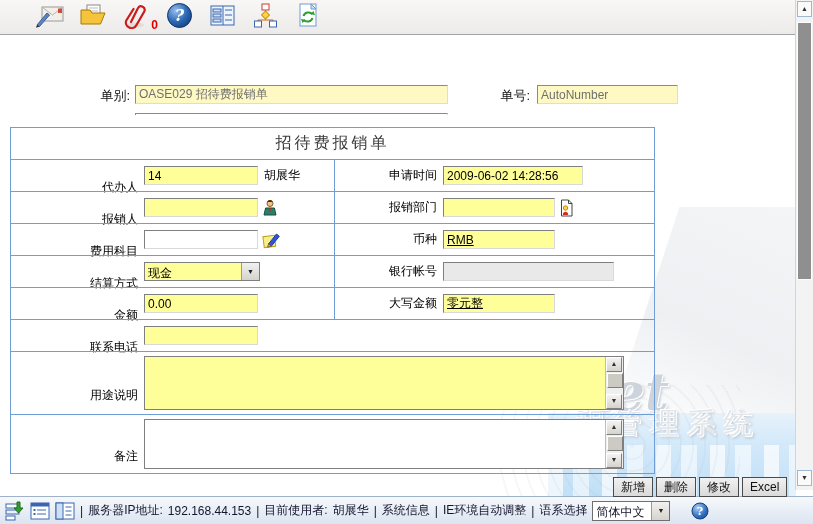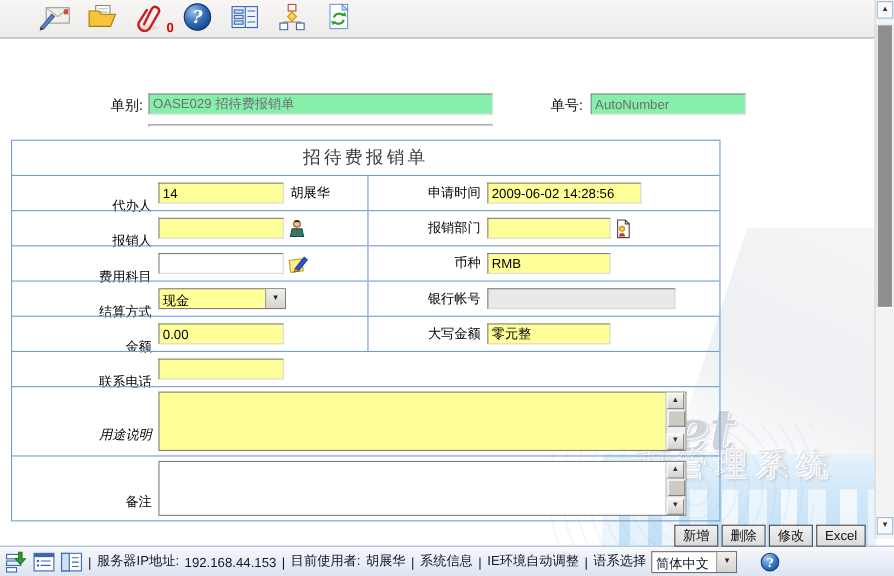--- a/index.html
+++ b/index.html
@@ -12,21 +12,21 @@
            display:flex;align-items:center;padding-left:34px;gap:11px;}
   .tool-btn{width:32px;height:30px;display:flex;align-items:center;justify-content:center;position:relative;cursor:pointer;}
   .att-badge{position:absolute;right:-6px;bottom:0;color:#e00000;font-weight:bold;font-size:12px;}
 
   
   .header{position:absolute;left:0;top:36px;width:796px;height:79px;background:#fff;font-size:13px;margin-left:40px;}
   .hlabel{position:absolute;text-align:right;color:#111;}
   .tin{position:absolute;box-sizing:border-box;height:19px;border:1px solid #8a8a8a;
        border-bottom-color:#dcdcdc;border-right-color:#dcdcdc;
        font:12px "Liberation Sans","DejaVu Sans",sans-serif;padding:1px 3px;background:#fff;color:#000;}
-  .tin.gray{background:#86efac;color:#6f6f6f;}
+  .tin.gray{background:#fef9c3;color:#6f6f6f;}
   .radio-row{position:absolute;left:506px;top:78px;display:flex;align-items:center;gap:5px;}
   .radio{width:11px;height:11px;border-radius:50%;border:1px solid #6a6a6a;background:#fff;
          box-shadow:inset 1px 1px 1px rgba(0,0,0,.25);display:inline-flex;align-items:center;justify-content:center;}
   .radio .dot{width:5px;height:5px;border-radius:50%;background:#1a1a1a;display:none;}
   .radio.checked .dot{display:block;}
   .radio-label{margin-right:4px;}
 
   
   .main{position:absolute;left:0;top:115px;width:796px;height:381px;background:#fff;overflow:hidden;}
   .wm{position:absolute;pointer-events:none;}
@@ -45,31 +45,31 @@
           font-style:italic;font-weight:bold;font-size:52px;line-height:1;color:#c7ced7;opacity:.85;
           text-shadow:-1px -1px 0 #fff,1px 1px 0 #fff,2px 2px 3px #b9c0c9;}
   .wm-cn{left:576px;top:294px;font-size:29px;line-height:1;letter-spacing:8px;color:#e2e5e9;
          text-shadow:-1px -1px 0 #fff,1px 1px 0 #fff,2px 2px 3px #b4bac2;}
 
   
   .formtable{position:absolute;left:10px;top:12px;width:645px;box-sizing:border-box;
              border:1px solid #6f9ed6;background:transparent;z-index:2;}
   .trow{display:flex;align-items:center;height:31px;border-top:1px solid #6f9ed6;position:relative;}
   .trow.title-row{border-top:none;justify-content:center;font-size:16px;letter-spacing:3px;color:#3a3a3a;}
-  .trow.h62{height:62px;font-style:italic;}
+  .trow.h62{height:62px;}
   .trow.h58{height:58px;}
   .cell-l{width:323px;display:flex;align-items:center;height:100%;}
   .cell-r{flex:1;display:flex;align-items:center;height:100%;border-left:1px solid #6f9ed6;}
   .lab-l{width:130px;text-align:right;padding-right:3px;flex:none;box-sizing:border-box;margin-top:24px;}
   .lab-r{width:105px;text-align:right;padding-right:3px;flex:none;box-sizing:border-box;}
   .fin{box-sizing:border-box;height:19px;border:1px solid #7f7f7f;border-bottom-color:#d9d9d9;border-right-color:#d9d9d9;
        font:12px "Liberation Sans","DejaVu Sans",sans-serif;padding:1px 3px;margin-left:3px;background:#fff;}
   .fin.yellow{background:#ffff99;}
   .fin.gray{background:#e9e9e9;color:#707070;}
-  .w114{width:114px;} .w176{width:140px;} .w112{width:112px;} .w171{width:171px;}
+  .w114{width:114px;} .w176{width:140px;} .w112{width:112px;text-decoration:underline;} .w171{width:171px;}
   .picker{margin-left:4px;cursor:pointer;display:flex;align-items:center;}
   .agent-name{margin-left:6px;}
   
   .fsel{display:flex;margin-left:3px;height:19px;box-sizing:border-box;border:1px solid #7f7f7f;background:#ffff99;cursor:pointer;}
   .fsel .fsel-txt{width:96px;padding:2px 3px;box-sizing:border-box;}
   .fsel .fsel-btn{width:17px;background:linear-gradient(#f2f1ef,#d6d3ce);border-left:1px solid #9a9a9a;
                   font-size:7px;line-height:17px;text-align:center;color:#222;}
   
   .ta{position:relative;margin-left:3px;width:480px;box-sizing:border-box;border:1px solid #7f7f7f;background:#fff;}
   .ta.yellow{background:#ffff99;}

